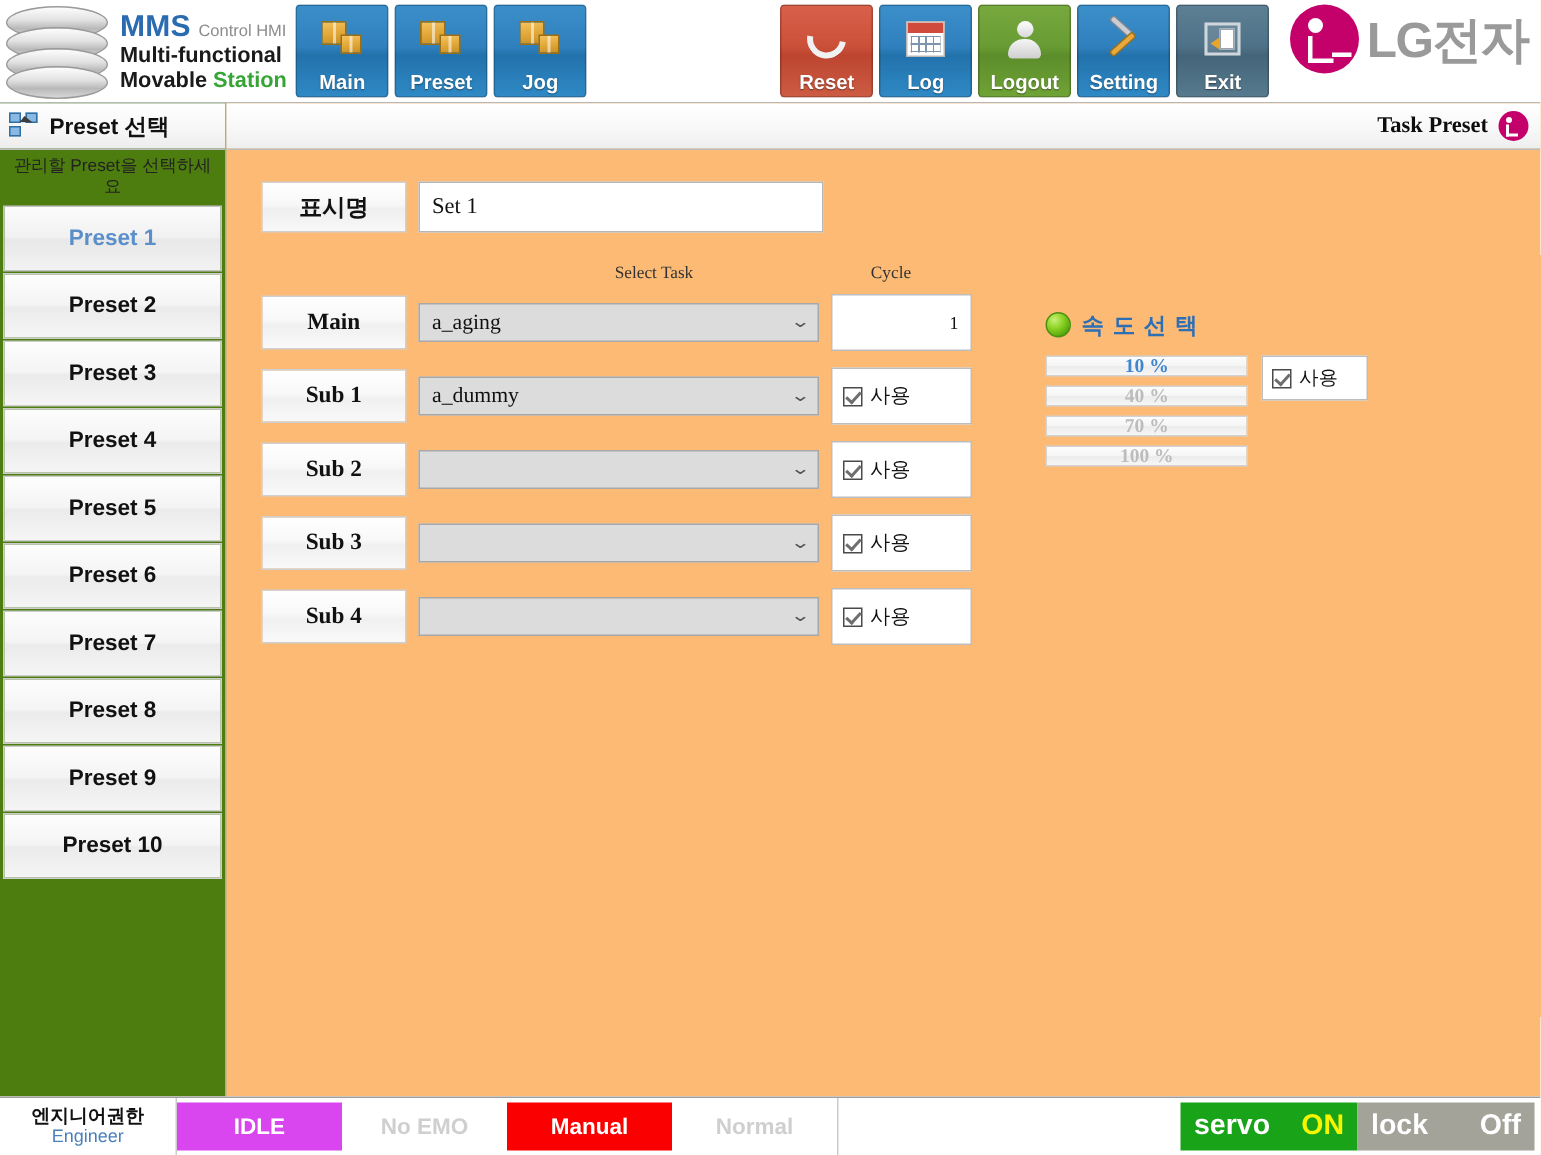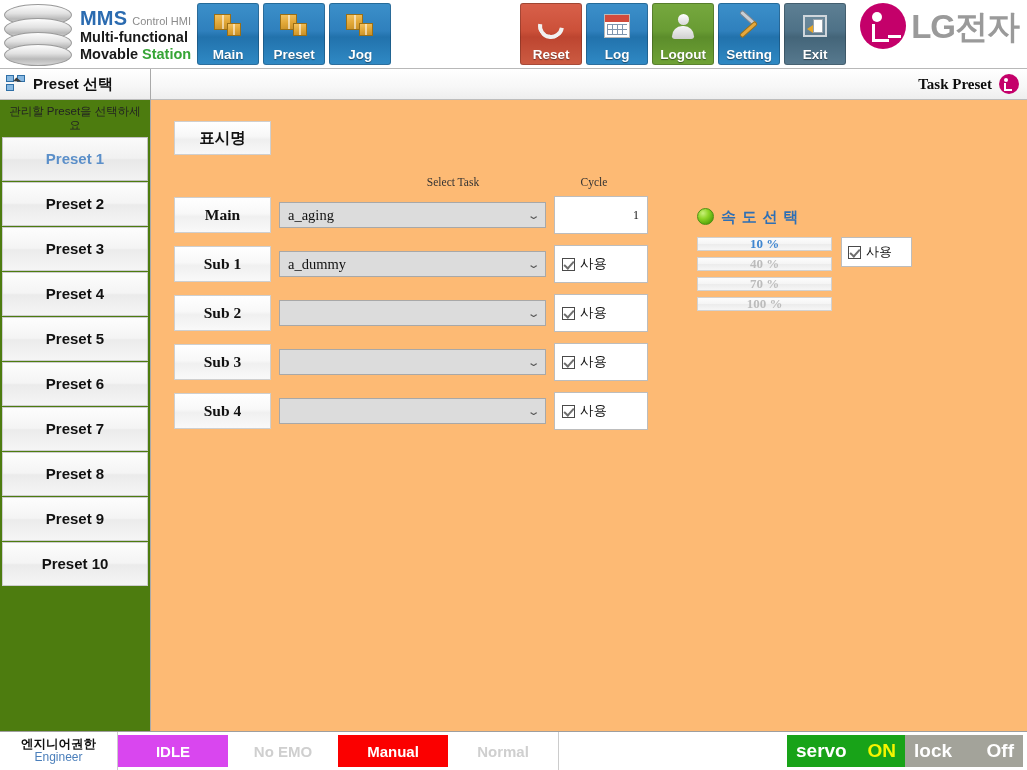--- a/index.html
+++ b/index.html
@@ -392,21 +392,21 @@
     width: 100%;
     height: 16px;
     pointer-events: none;
   }
   .hdr {
     position: absolute;
     font-size: 11.5px;
     color: #333333;
     top: 0;
   }
-  .hdr.select-task { left: 167px; width: 270px; text-align: center; }
+  .hdr.select-task { left: 150px; width: 270px; text-align: center; }
   .hdr.cycle { left: 396px; width: 94px; text-align: center; }
 
   .task-rows {
     position: absolute;
     left: 23px;
     top: 96px;
     display: flex;
     flex-direction: column;
     gap: 11px;
   }
@@ -872,20 +872,21 @@
     <div class="main">
       <div class="main-header">
         <span class="main-title">Task Preset</span>
         <span class="mini-lg"></span>
       </div>
 
       <div class="main-content">
 
         <div class="row-name">
           <div class="field-label">표시명</div>
+          <div class="text-input" placeholder="">Set 1</div>
         </div>
 
         <div class="col-headers">
           <span class="hdr select-task">Select Task</span>
           <span class="hdr cycle">Cycle</span>
         </div>
 
         <div class="task-rows">
 
           <div class="task-row">

